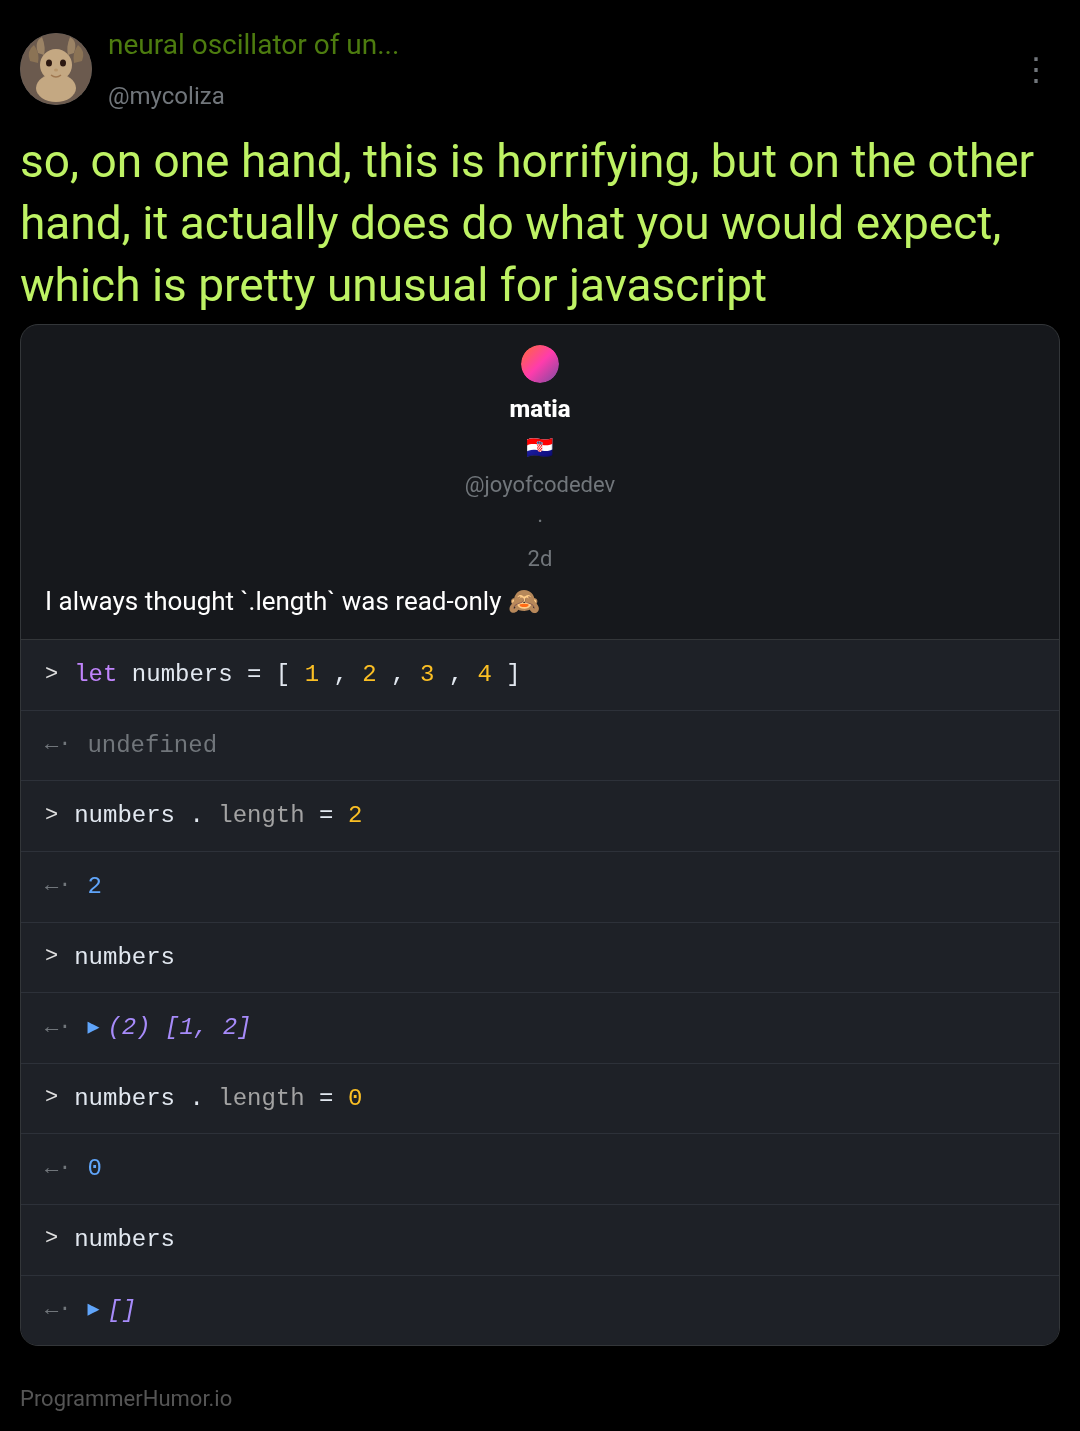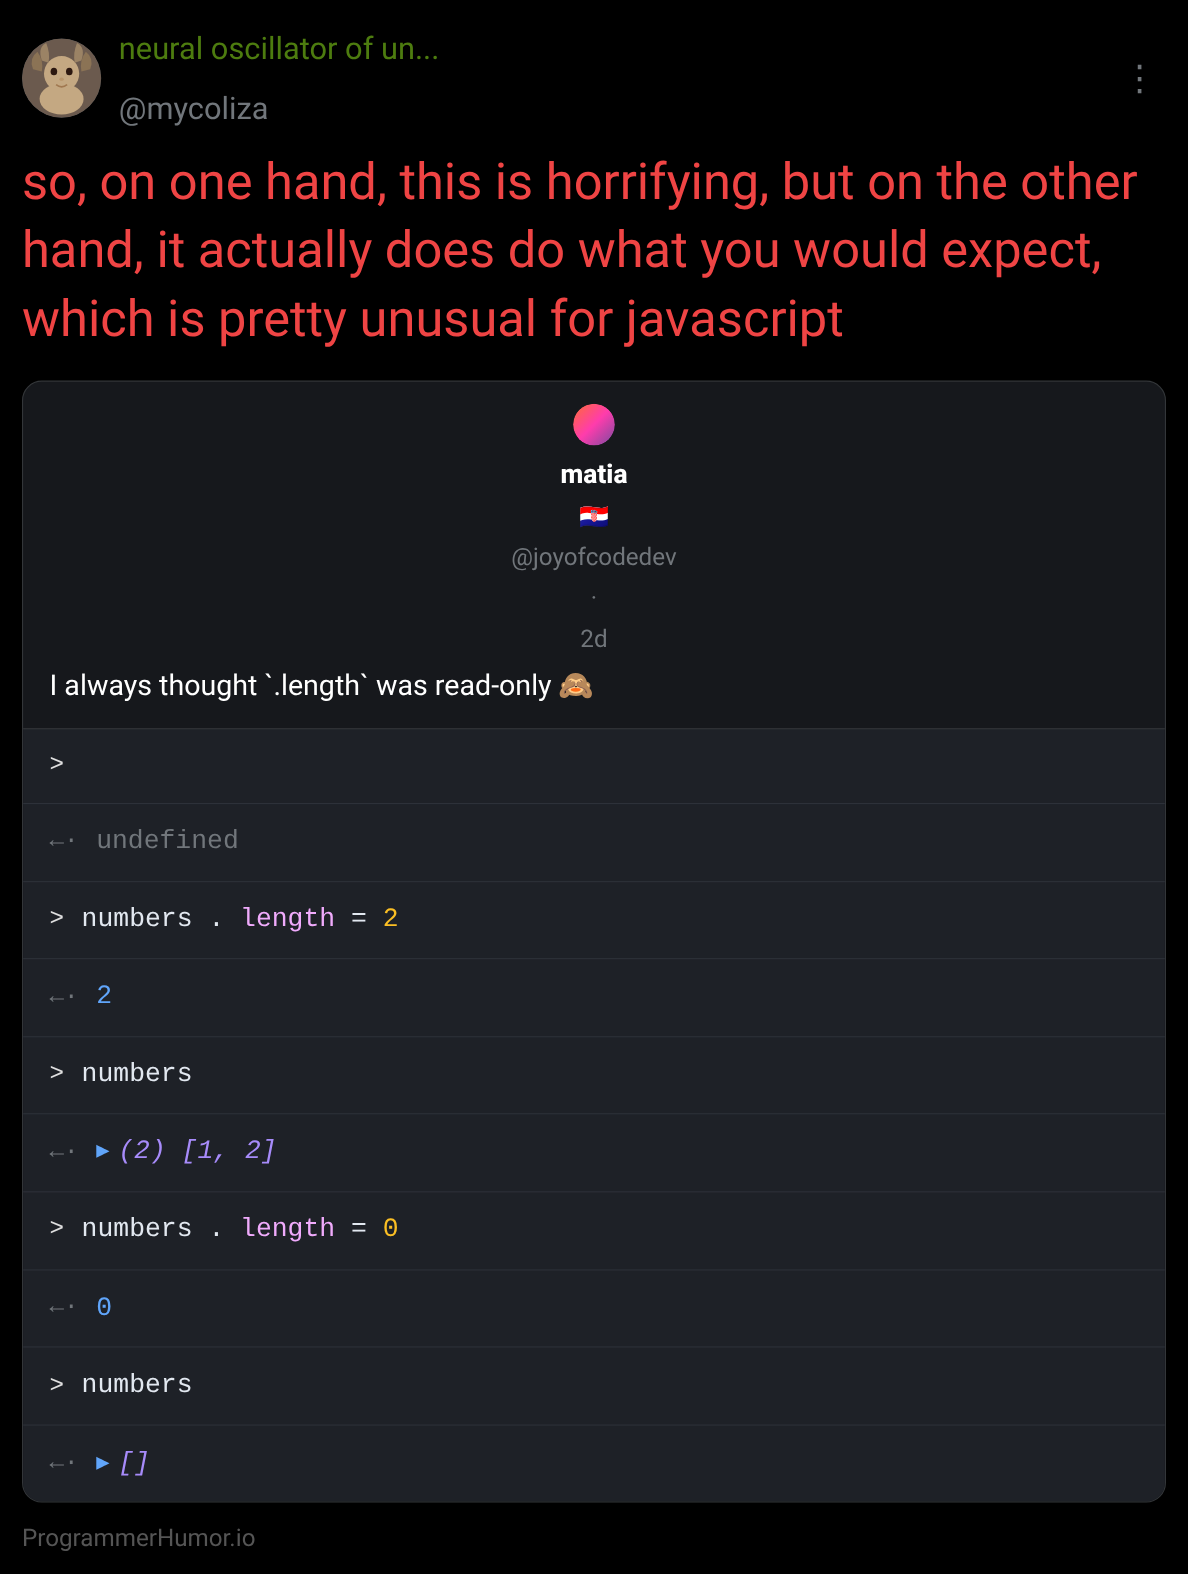--- a/index.html
+++ b/index.html
@@ -43,21 +43,21 @@
     }
 
     .display-name {
       font-size: 28px;
       font-weight: 400;
       color: #4d7c0f;
       line-height: 1.2;
     }
 
     .username {
-      font-size: 28px;
+      font-size: 24px;
       color: #71767b;
       margin-top: 20px;
     }
 
     .follow-button {
       background: #fff;
       color: #000;
       border: none;
       border-radius: 40px;
       padding: 14px 36px;
@@ -71,22 +71,22 @@
       color: #71767b;
       font-size: 32px;
       cursor: pointer;
       padding: 8px;
       flex-shrink: 0;
     }
 
     .tweet-text {
       font-size: 46px;
       line-height: 1.35;
-      color: #ef4444;
-      margin-bottom: 25px;
+      color: #bef264;
+      margin-bottom: 8px;
       font-weight: 400;
     }
 
     .quoted-tweet {
       border: 1px solid #333639;
       border-radius: 18px;
       overflow: hidden;
       background: #16181c;
     }
 
@@ -171,21 +171,21 @@
       margin-right: 16px;
       font-size: 22px;
       flex-shrink: 0;
       display: flex;
       align-items: center;
       gap: 4px;
     }
 
     .keyword { color: #c084fc; }
     .variable { color: #e2e8f0; }
-    .property { color: #f0abfc; }
+    .property { color: #a3a3a3; }
     .number { color: #fbbf24; }
     .operator { color: #e2e8f0; }
     .bracket { color: #e2e8f0; }
     .undefined-val { color: #71767b; }
     .return-number { color: #60a5fa; }
     .return-blue { color: #60a5fa; }
     .italic-val { font-style: italic; color: #a78bfa; }
     .triangle { color: #60a5fa; font-size: 20px; margin-right: 8px; }
 
     .watermark {
@@ -241,20 +241,34 @@
     <span class="quoted-username">@joyofcodedev</span>
     <span class="quoted-time">·</span>
     <span class="quoted-time">2d</span>
   </div>
   <div class="quoted-text">I always thought `.length` was read-only 🙈</div>
 
   <div class="code-block">
 
     <div class="code-row">
       <span class="prompt">&gt;</span>
+      <span>
+        <span class="keyword">let</span>
+        <span class="variable"> numbers </span>
+        <span class="operator">= </span>
+        <span class="bracket">[</span>
+        <span class="number">1</span>
+        <span class="operator">, </span>
+        <span class="number">2</span>
+        <span class="operator">, </span>
+        <span class="number">3</span>
+        <span class="operator">, </span>
+        <span class="number">4</span>
+        <span class="bracket">]</span>
+      </span>
     </div>
 
     <div class="code-row">
       <span class="prompt-return">←·</span>
       <span class="undefined-val">undefined</span>
     </div>
 
     <div class="code-row">
       <span class="prompt">&gt;</span>
       <span>

